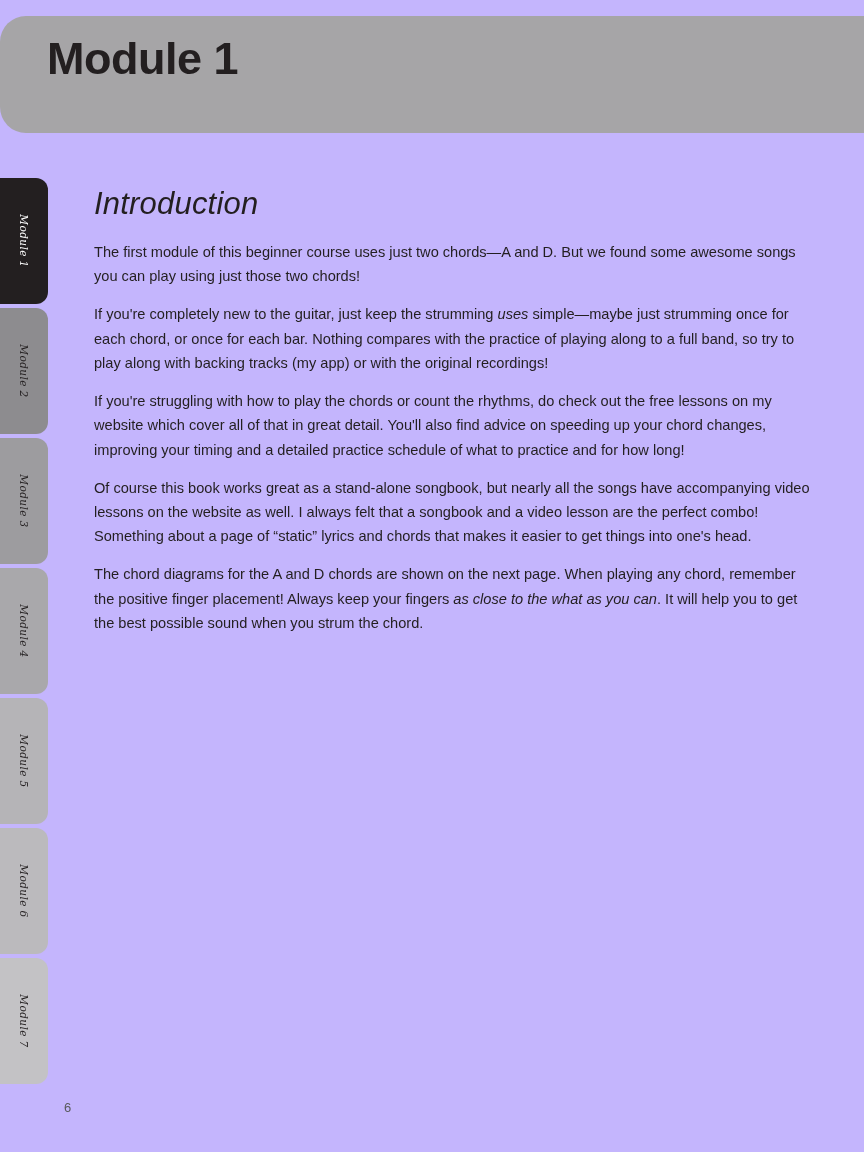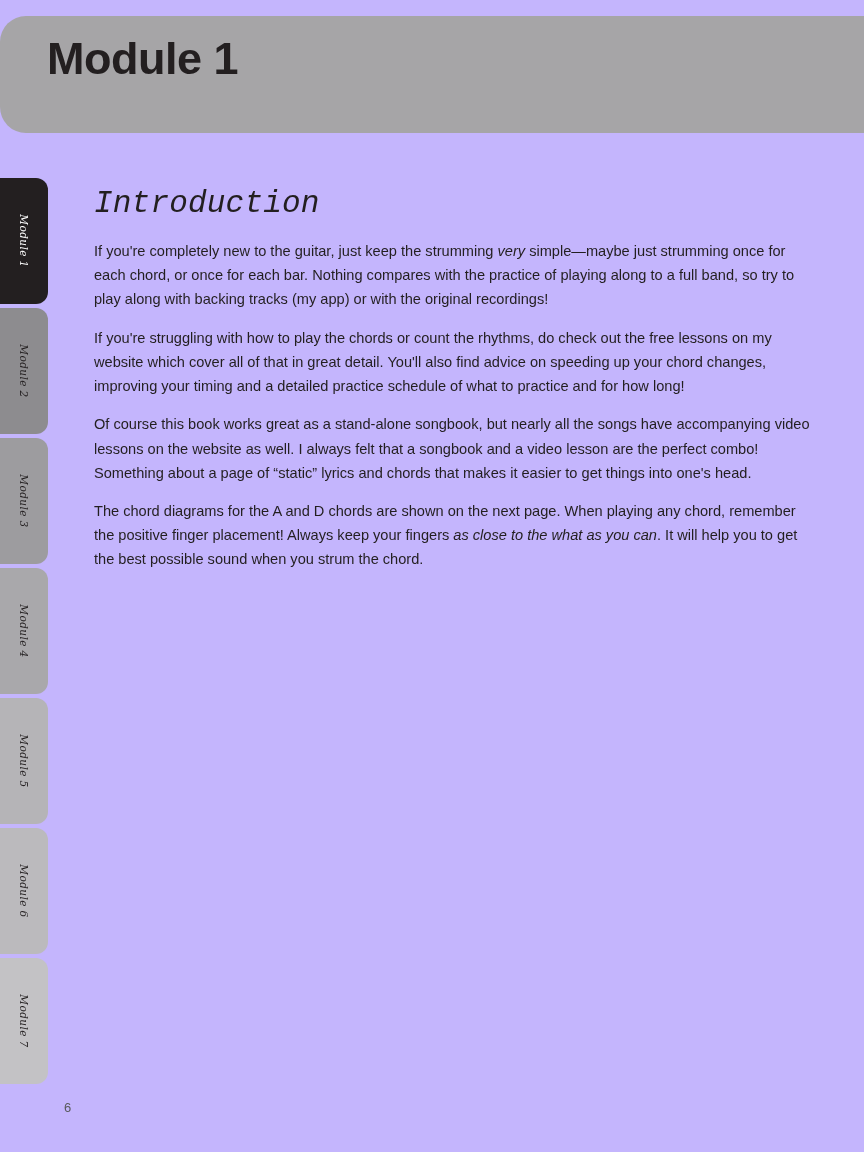--- a/index.html
+++ b/index.html
@@ -78,21 +78,21 @@
   }
 
   
   .content {
     position: absolute;
     left: 94px;
     top: 186px;
     width: 722px;
   }
   .section-heading {
-    font-family: Liberation Mono, monospace;
+    font-family: Liberation Sans, sans-serif;
     font-style: italic;
     font-weight: normal;
     font-size: 31px;
     margin: 0 0 18px 0;
     color: #231f20;
     letter-spacing: 0.2px;
   }
   p.body {
     font-size: 14.6px;
     line-height: 1.66;
@@ -140,21 +140,22 @@
     <div class="tab" style="background: rgb(187, 186, 189);">
       <span class="tab-label" style="color: rgb(35, 31, 32);">Module 6</span>
     </div>
     <div class="tab" style="background: rgb(195, 194, 197);">
       <span class="tab-label" style="color: rgb(35, 31, 32);">Module 7</span>
     </div>
   </div>
 
   <div class="content">
     <h1 class="section-heading">Introduction</h1>
-    <p class="body">If you're completely new to the guitar, just keep the strumming <em>very</em> simple—maybe just strumming once for each chord, or once for each bar. Nothing compares with the practice of playing along to a full band, so try to play along with backing tracks (my app) or with the original recordings!</p>
+    <p class="body">The first module of this beginner course uses just two chords—A and D. But we found some awesome songs you can play using just those two chords!</p>
+    <p class="body">If you're completely new to the guitar, just keep the strumming <em>uses</em> simple—maybe just strumming once for each chord, or once for each bar. Nothing compares with the practice of playing along to a full band, so try to play along with backing tracks (my app) or with the original recordings!</p>
     <p class="body">If you're struggling with how to play the chords or count the rhythms, do check out the free lessons on my website which cover all of that in great detail. You'll also find advice on speeding up your chord changes, improving your timing and a detailed practice schedule of what to practice and for how long!</p>
     <p class="body">Of course this book works great as a stand-alone songbook, but nearly all the songs have accompanying video lessons on the website as well. I always felt that a songbook and a video lesson are the perfect combo! Something about a page of “static” lyrics and chords that makes it easier to get things into one's head.</p>
     <p class="body">The chord diagrams for the A and D chords are shown on the next page. When playing any chord, remember the positive finger placement! Always keep your fingers <em>as close to the what as you can</em>. It will help you to get the best possible sound when you strum the chord.</p>
   </div>
 
   <div class="page-number">6</div>
 
 </div>
 
 </body></html>

